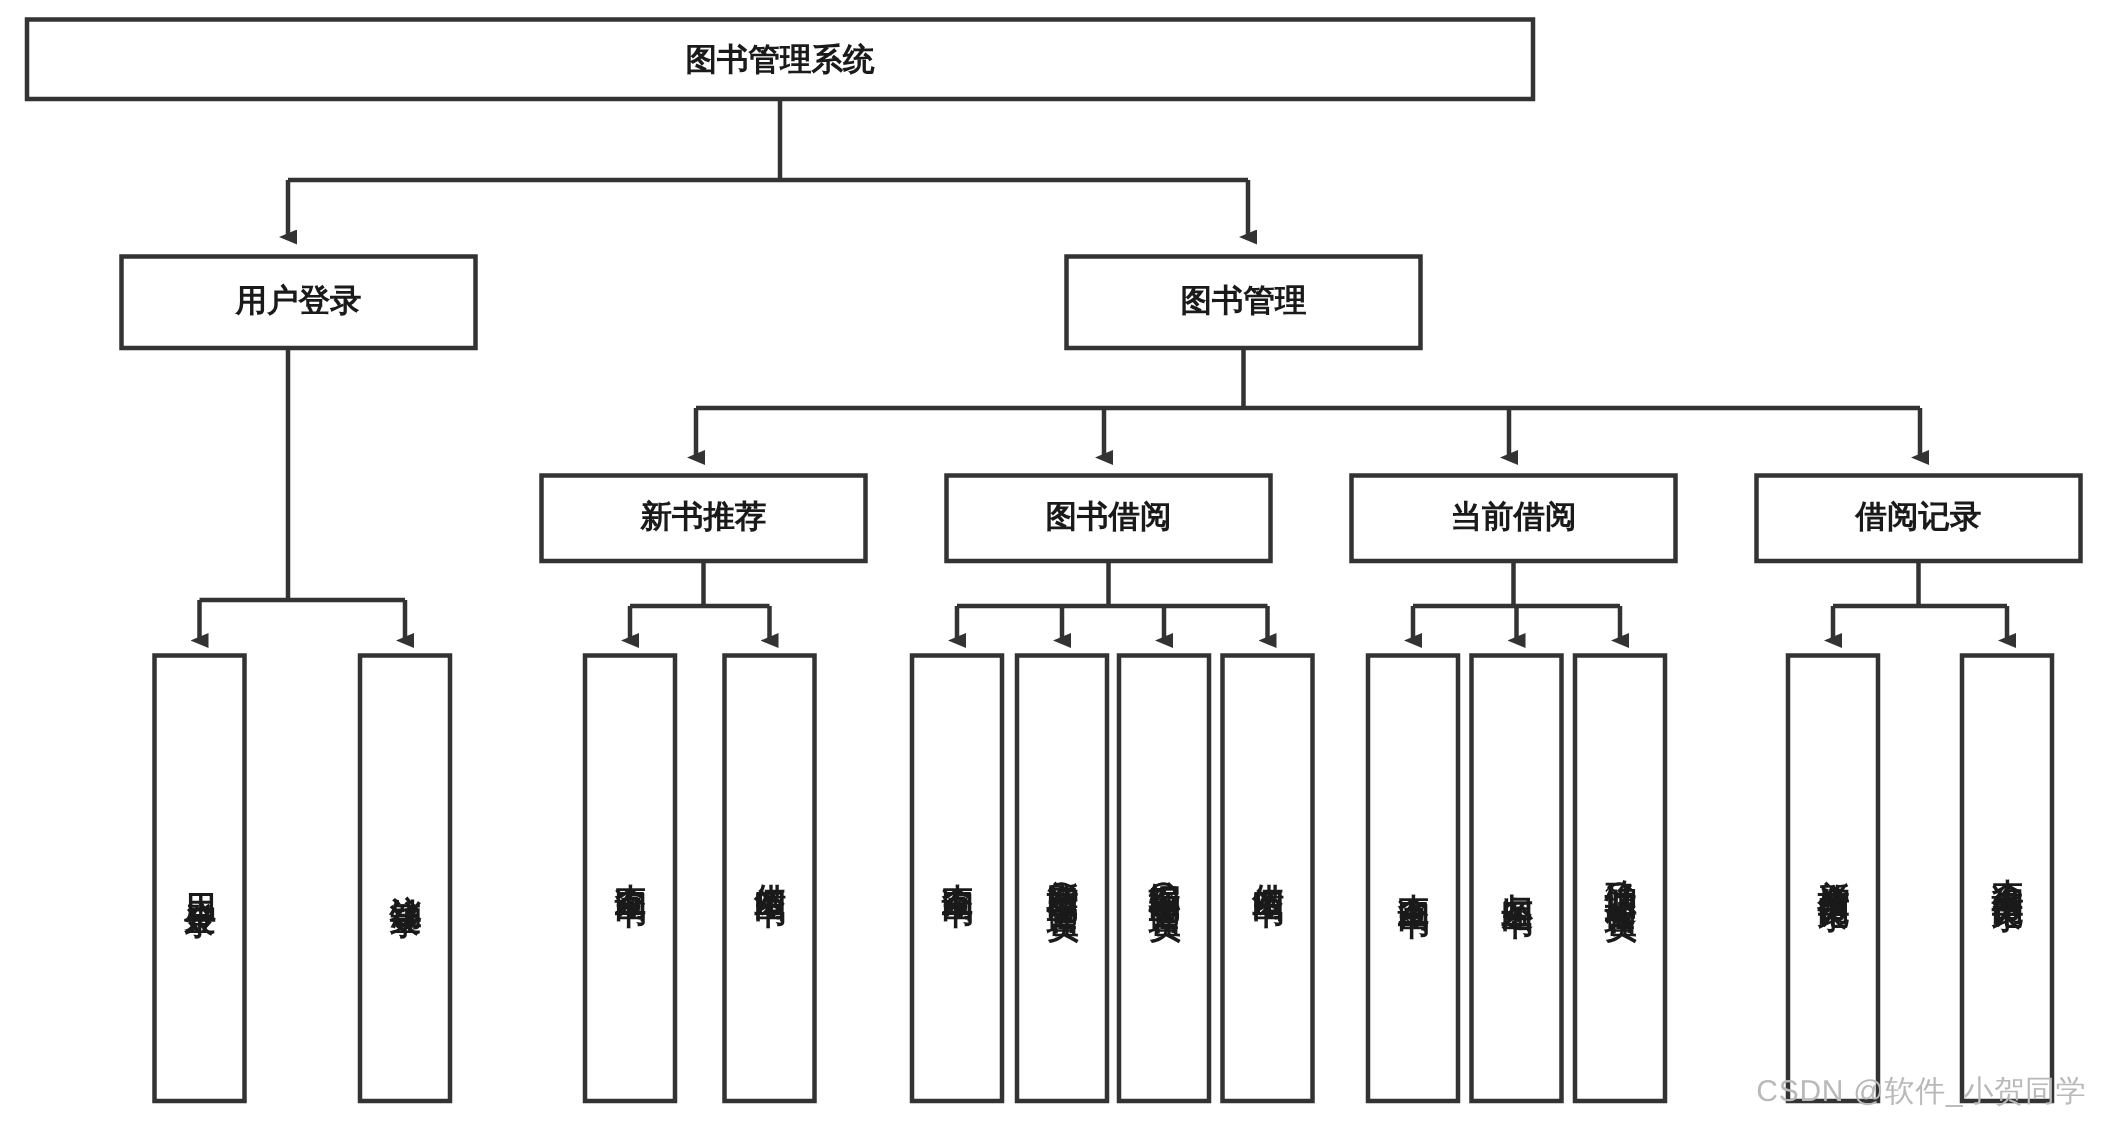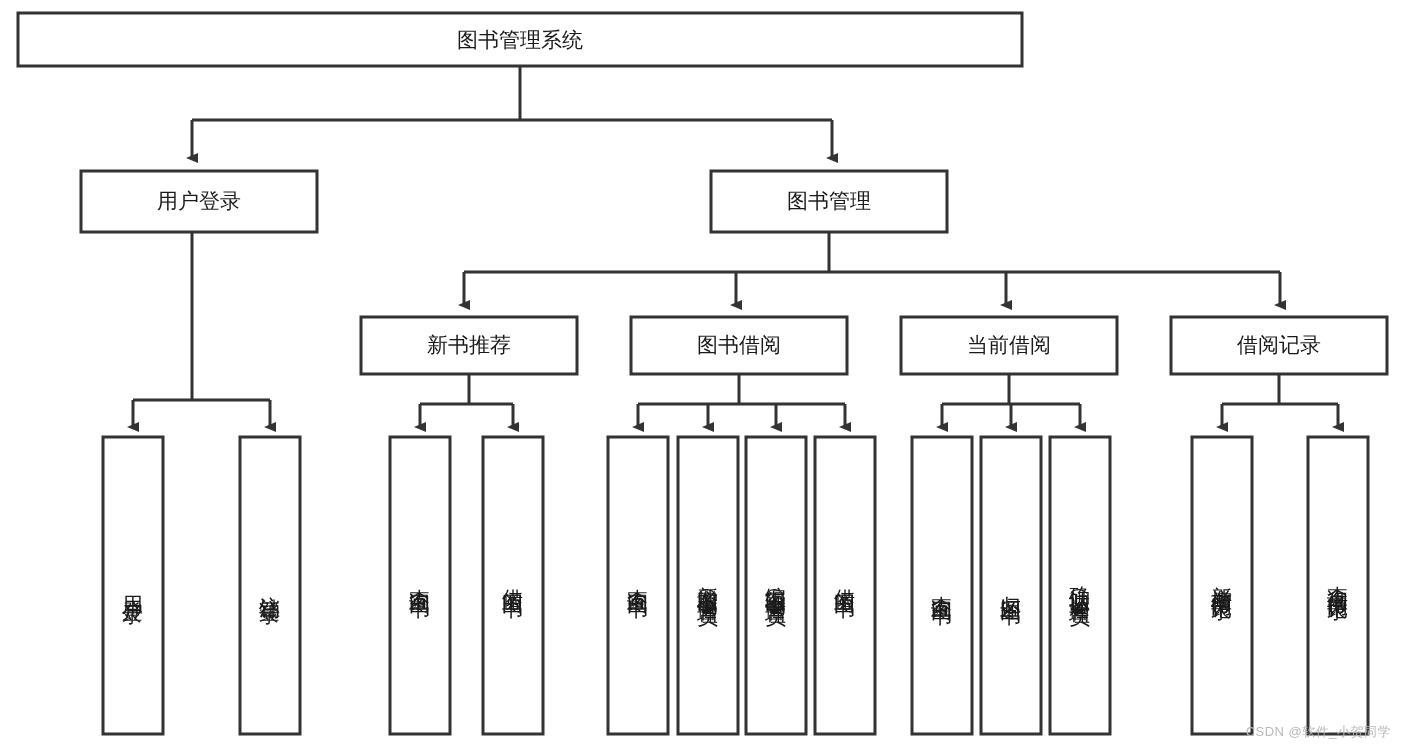--- a/index.html
+++ b/index.html
@@ -1,21 +1,21 @@
 <!DOCTYPE html>
 <html><head>
 <meta charset="utf-8">
 <style>
   html,body{margin:0;padding:0;background:#ffffff;}
   body{
     width:1405px;height:747px;
     font-family:"Liberation Sans","DejaVu Sans",sans-serif;
     overflow:hidden;position:relative;
   }
-  #chart-root{position:absolute;left:0;top:0;width:1405px;height:747px;}
+  #chart-root{position:absolute;left:0;top:0;width:1405px;height:747px;font-weight:bold;}
   svg{display:block;}
   .box-rect{fill:#ffffff;stroke:#333333;stroke-width:3;}
   .edge{stroke:#333333;stroke-width:3;fill:none;}
   .arrow-head{fill:#333333;}
   .node-label{
     font-family:"Liberation Sans","DejaVu Sans",sans-serif;
     font-size:21px;fill:#1a1a1a;
     dominant-baseline:middle;text-anchor:middle;
   }
   .leaf-label{
@@ -24,21 +24,21 @@
     letter-spacing:3px;
     writing-mode:vertical-rl;
     text-orientation:upright;
     dominant-baseline:central;
     text-anchor:middle;
   }
   .watermark{
     position:absolute;
     right:14px;bottom:6px;
     font-family:"Liberation Sans","DejaVu Sans",sans-serif;
-    font-size:13px;
+    font-size:20px;
     color:#b9b9b9;
     letter-spacing:0.5px;
     white-space:nowrap;
     user-select:none;
   }
 </style>
 </head>
 <body>
 
 <div id="chart-root">

